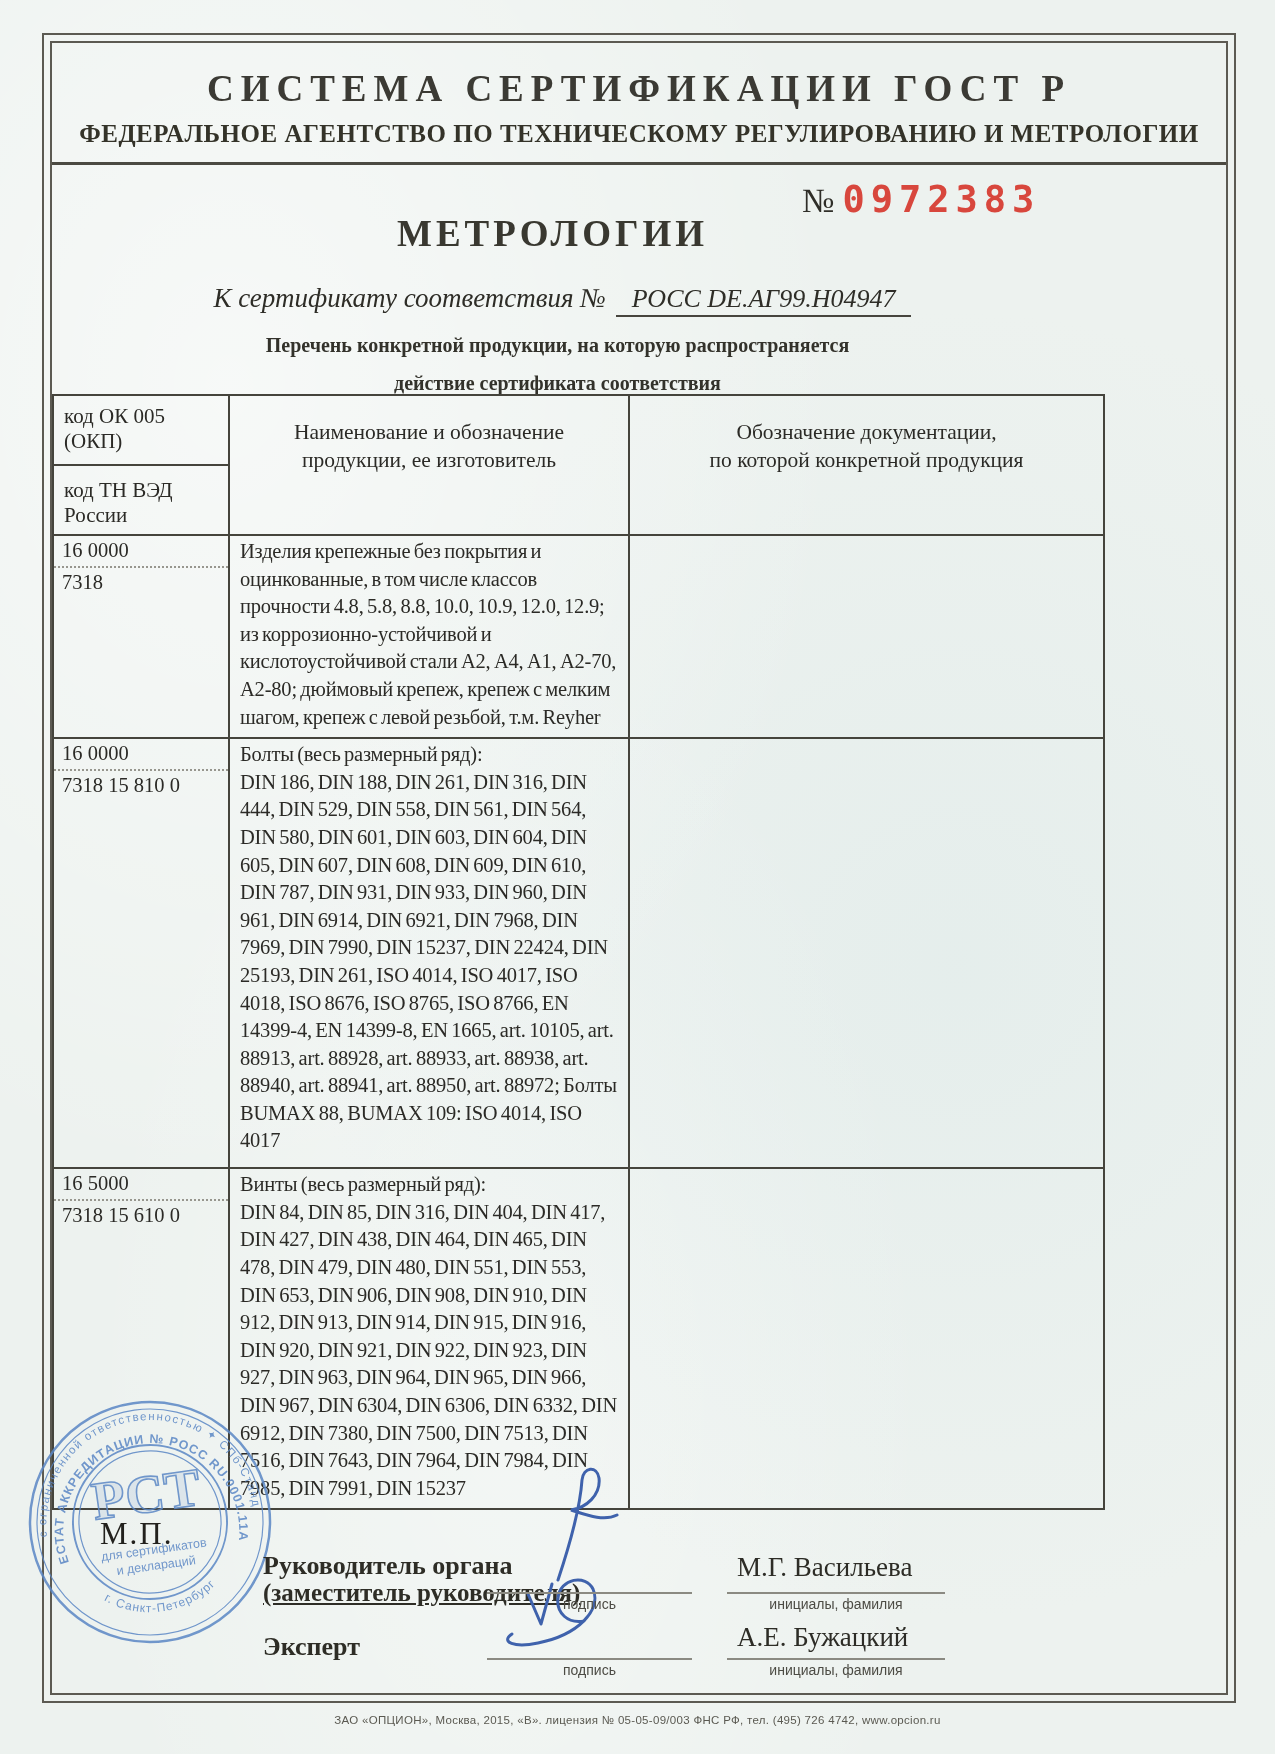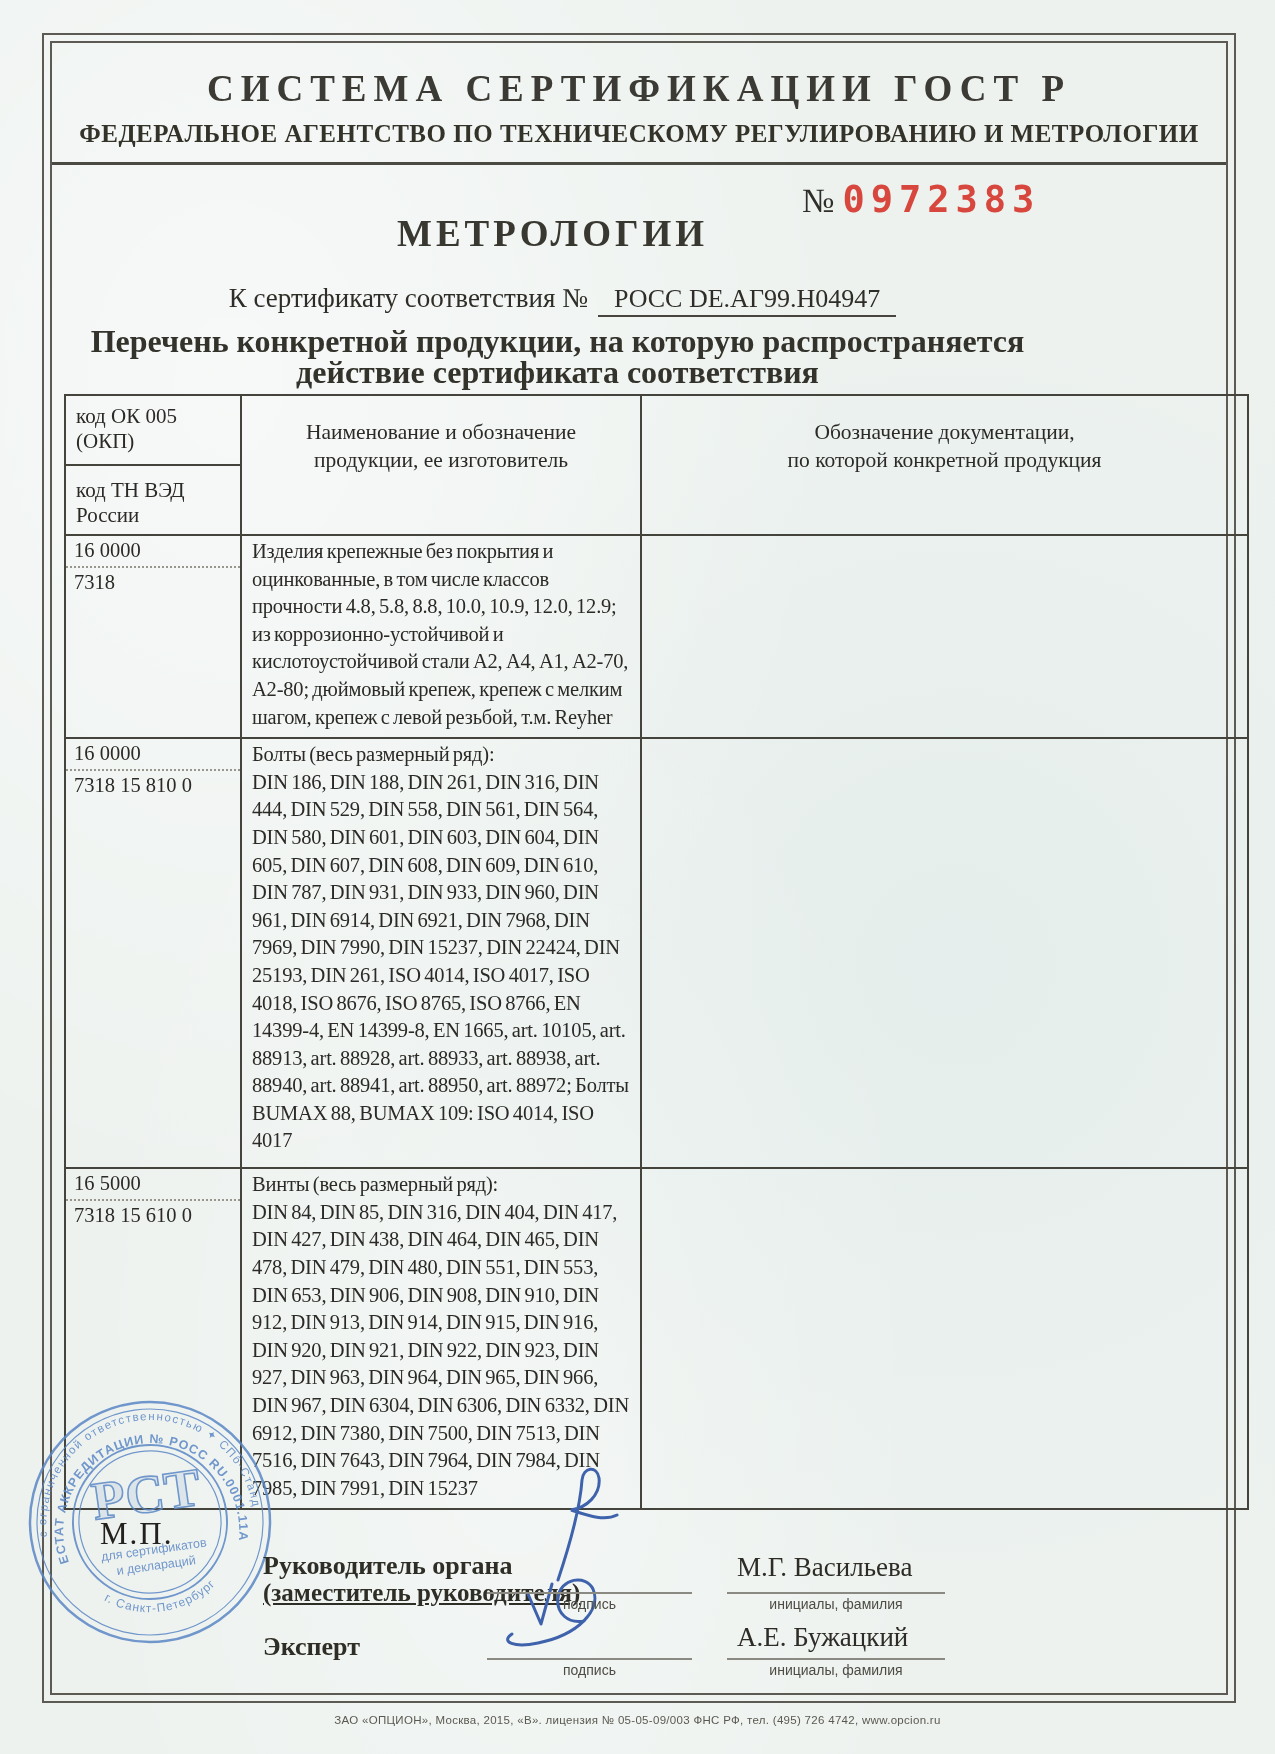--- a/index.html
+++ b/index.html
@@ -18,25 +18,25 @@
   .header{ text-align:center; padding:24px 14px 14px; border-bottom:3px solid #4b4a42; }
   .h1{ font-size:37px; letter-spacing:7px; font-weight:600; color:#3b3a34; }
   .h2{ font-size:25px; font-weight:700; letter-spacing:.5px; color:#343329; margin-top:10px; }
 
   .blank-no{ position:absolute; left:802px; top:178px; white-space:nowrap; }
   .blank-no .no-sign{ font-size:34px; color:#2f2e28; margin-right:8px; }
   .blank-no .no-digits{ font-family:"DejaVu Sans Mono", monospace; font-size:37px; letter-spacing:6px; color:#d8473d;font-weight:bold; }
 
   .doc-title{ position:absolute; left:0; right:170px; top:212px; text-align:center;
     font-size:37px; font-weight:700; letter-spacing:4px; color:#393830; }
-  .cert-line{ position:absolute; left:0; right:150px; top:283px; text-align:center; font-size:27px; color:#2e2d27; }
+  .cert-line{ position:absolute; left:0; right:150px; top:283px; text-align:center; font-size:27px; color:#2e2d27;font-style:italic; }
   .cert-line .cert-no-value{ display:inline-block; border-bottom:2px solid #47453e; padding:0 16px 1px; margin-left:10px; font-size:26px; }
-  .desc{ position:absolute; left:0; right:160px; top:326px; text-align:center; font-size:32px; font-weight:700; line-height:31px; color:#33322b; white-space:pre-line; }
-
-  table.cert-table{ position:absolute; left:64px; top:394px; width:1185px; border-collapse:collapse; table-layout:fixed; }
+  .desc{ position:absolute; left:0; right:160px; top:326px; text-align:center; font-size:20px; font-weight:700; line-height:38px; color:#33322b; white-space:pre-line; }
+
+  table.cert-table{ position:absolute; left:52px; top:394px; width:1053px; border-collapse:collapse; table-layout:fixed; }
   .cert-table th, .cert-table td{ border:2px solid #45443c; vertical-align:top; padding:0; font-weight:normal; }
   .cert-table thead tr{ height:96px; }
   .th1{ font-size:21px; text-align:left; }
   .th1-top{ padding:8px 4px 10px 10px; border-bottom:2px solid #45443c; }
   .th1-bottom{ padding:12px 4px 6px 10px; }
   .th2,.th3{ font-size:21.5px; text-align:center; padding:22px 10px 6px !important; white-space:pre-line; line-height:28px; }
   tr.r1{ height:168px; } tr.r2{ height:430px; } tr.r3{ height:300px; }
   .td-code{ font-size:20.5px; }
   .okp{ padding:3px 21px 4px 8px; border-bottom:2px dotted #97968e; }
   .tnved{ padding:3px 6px 4px 8px; }

